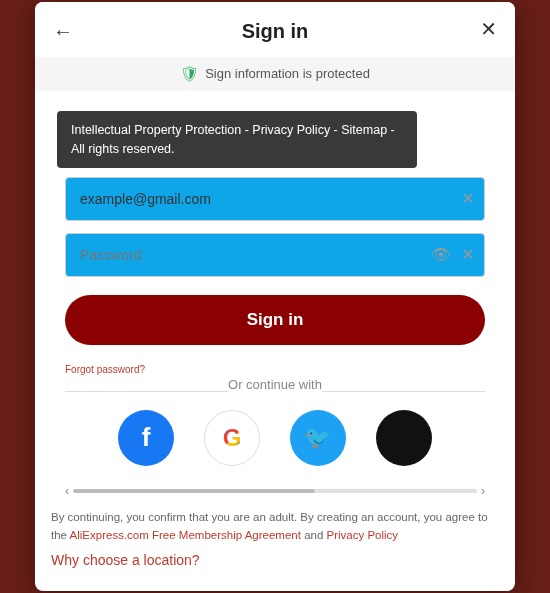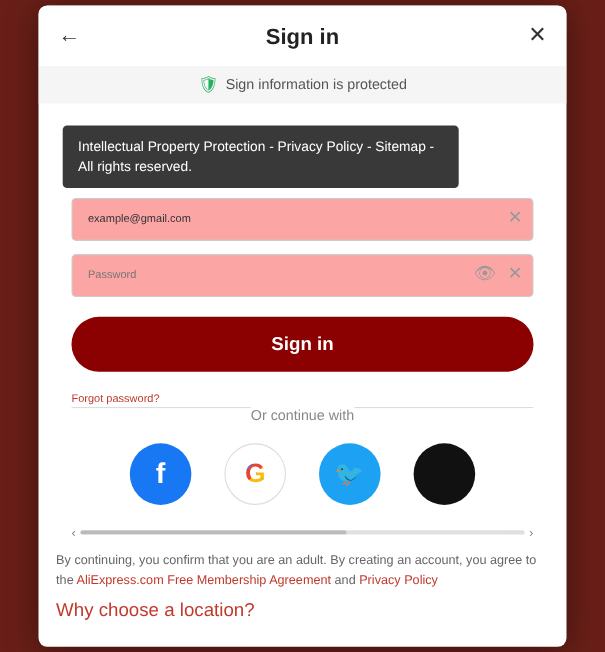--- a/index.html
+++ b/index.html
@@ -114,24 +114,24 @@
     .input-group {
       margin-bottom: 14px;
       position: relative;
     }
 
     .input-field {
       width: 100%;
       border: 1px solid #ccc;
       border-radius: 4px;
       padding: 13px 40px 13px 14px;
-      font-size: 10px;
+      font-size: 14px;
       color: #333;
       outline: none;
-      background: #fca5a5;
+      background: #0ea5e9;
     }
 
     .input-clear {
       position: absolute;
       right: 10px;
       top: 50%;
       transform: translateY(-50%);
       background: none;
       border: none;
       cursor: pointer;
@@ -184,21 +184,21 @@
     .forgot-link {
       display: inline-block;
       color: #c0392b;
       font-size: 10px;
       text-decoration: none;
       margin-bottom: 0;
     }
 
     .divider {
       display: flex;
-      align-items: flex-start;
+      align-items: flex-end;
       margin-bottom: 18px;
     }
 
     .divider-line {
       flex: 1;
       height: 1px;
       background: #ddd;
     }
 
     .divider-text {
@@ -279,21 +279,21 @@
     .footer-link {
       color: #c0392b;
       text-decoration: none;
     }
 
     .why-link {
       display: block;
       margin-top: 4px;
       color: #c0392b;
       text-decoration: none;
-      font-size: 17px;
+      font-size: 14px;
     }
   </style>
 </head>
 <body>
 
 <div class="bg-overlay"></div>
 
 <div class="modal">
 
   <div class="modal-header">

